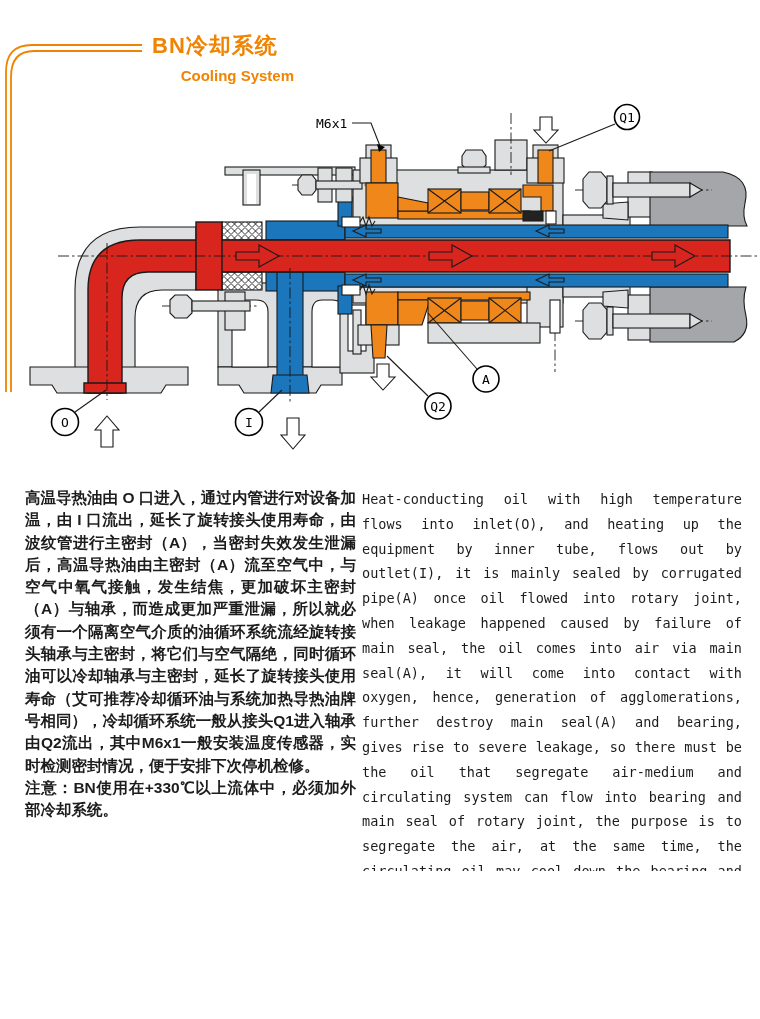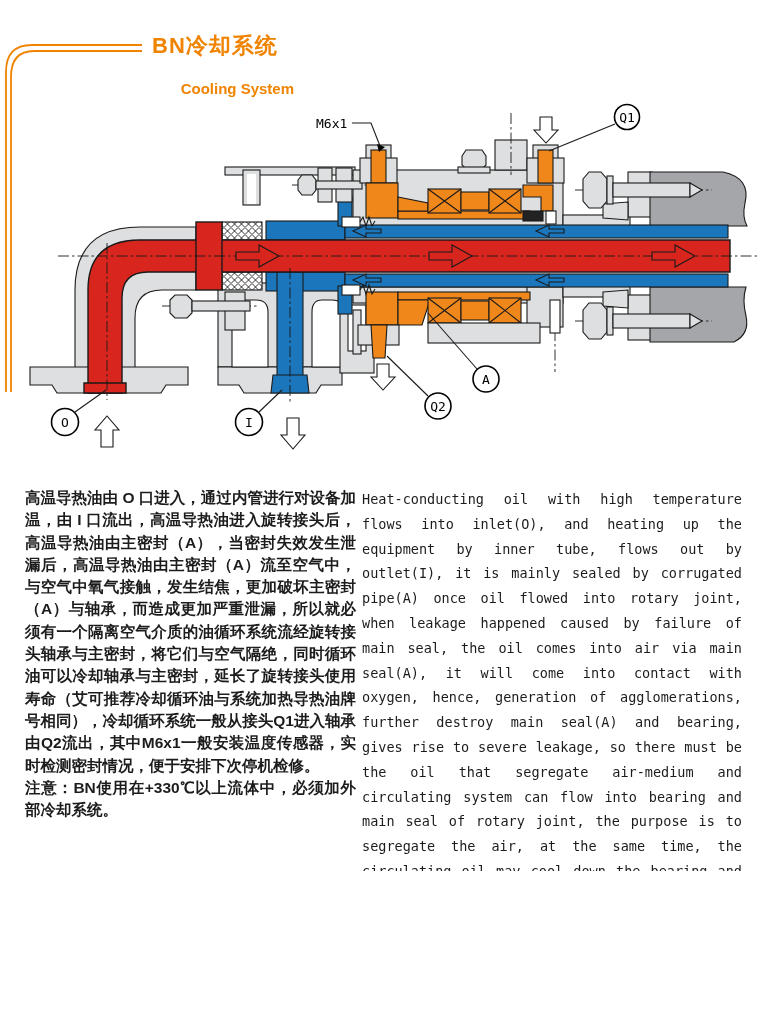--- a/index.html
+++ b/index.html
@@ -1,21 +1,21 @@
 <!DOCTYPE html>
 <html style="--accent: #F08300; --red: #D8261E; --blue: #1B76BC; --orange: #F0871B; --lgray: #DEDFE0; --dgray: #A4A6A9;"><head>
 <meta charset="utf-8">
 <style>
   html,body{margin:0;padding:0;background:#fff;}
   #page{position:relative;width:760px;height:871px;background:#fff;overflow:hidden;
         font-family:"Liberation Sans",sans-serif;}
   
   #hdr{position:absolute;left:152px;top:31px;width:142px;}
   #hdr .t1{font-size:22px;font-weight:bold;color:var(--accent);letter-spacing:1px;white-space:nowrap;}
-  #hdr .t2{font-size:15px;font-weight:bold;color:var(--accent);text-align:right;margin-top:19px;}
+  #hdr .t2{font-size:15px;font-weight:bold;color:var(--accent);text-align:right;margin-top:6px;}
   
   #dia{position:absolute;left:0;top:0;width:760px;height:1019px;}
   .s{stroke:#1a1a1a;stroke-width:1.1;}
   .s2{stroke:#1a1a1a;stroke-width:1.4;}
   .f-red{fill:var(--red);}  .f-blue{fill:var(--blue);}  .f-org{fill:var(--orange);}
   .f-lg{fill:var(--lgray);} .f-dg{fill:var(--dgray);}   .f-w{fill:#ffffff;}
   .ln{stroke:#1a1a1a;stroke-width:1.1;fill:none;}
   .cl{stroke:#1a1a1a;stroke-width:0.9;fill:none;stroke-dasharray:11 3 2.5 3;}
   .deco{stroke:var(--accent);stroke-width:1.8;fill:none;}
   .dlabel{font:13px "DejaVu Sans Mono",monospace;fill:#000;}
@@ -233,21 +233,21 @@
         <text class="dlabel mid" x="65" y="426.5">O</text>
       </g>
       <g>
         <circle class="f-w" cx="249" cy="422" r="13.5" stroke="#000" stroke-width="1.6"></circle>
         <text class="dlabel mid" x="249" y="426.5">I</text>
       </g>
     </g>
   </svg>
 
   <div id="cn" class="col">
-    <p>高温导热油由 O 口进入，通过内管进行对设备加温，由 I 口流出，高温导热油进入旋转接头后，高温导热油由主密封（A），当密封失效发生泄漏后，高温导热油由主密封（A）流至空气中，与空气中氧气接触，发生结焦，更加破坏主密封（A）与轴承，而造成更加严重泄漏，所以就必须有一个隔离空气介质的油循环系统流经旋转接头轴承与主密封，将它们与空气隔绝，同时循环油可以冷却轴承与主密封，延长了旋转接头使用寿命（艾可推荐冷却循环油与系统加热导热油牌号相同），冷却循环系统一般从接头Q1进入轴承由Q2流出，其中M6x1一般安装温度传感器，实时检测密封情况，便于安排下次停机检修。</p>
+    <p>高温导热油由 O 口进入，通过内管进行对设备加温，由 I 口流出，延长了旋转接头使用寿命，由波纹管进行主密封（A），当密封失效发生泄漏后，高温导热油由主密封（A）流至空气中，与空气中氧气接触，发生结焦，更加破坏主密封（A）与轴承，而造成更加严重泄漏，所以就必须有一个隔离空气介质的油循环系统流经旋转接头轴承与主密封，将它们与空气隔绝，同时循环油可以冷却轴承与主密封，延长了旋转接头使用寿命（艾可推荐冷却循环油与系统加热导热油牌号相同），冷却循环系统一般从接头Q1进入轴承由Q2流出，其中M6x1一般安装温度传感器，实时检测密封情况，便于安排下次停机检修。</p>
     <p>注意：BN使用在+330℃以上流体中，必须加外部冷却系统。</p>
   </div>
   <div id="en" class="col">
     <p>Heat-conducting oil with high temperature flows into inlet(O), and heating up the equipment by inner tube, flows out by outlet(I), it is mainly sealed by corrugated pipe(A) once oil flowed into rotary joint, when leakage happened caused by failure of main seal, the oil comes into air via main seal(A), it will come into contact with oxygen, hence, generation of agglomerations, further destroy main seal(A) and bearing, gives rise to severe leakage, so there must be the oil that segregate air-medium and circulating system can flow into bearing and main seal of rotary joint, the purpose is to segregate the air, at the same time, the circulating oil may cool down the bearing and main seal, prolong the lifetime of rotary joint(AIKE recommends to use same brand of product for circulating oil and heat-conducting oil), in general, circulating oil flows into inlet(Q1) and then coming into bearing, flowing out via outlet(Q2), the position on M6x1 is generally to be installed a temperature sensor, real-time monitoring sealing status, easy for next arrangement on check and maintenance.</p>
 
   </div>
 
 </div>
 
 </body></html>

